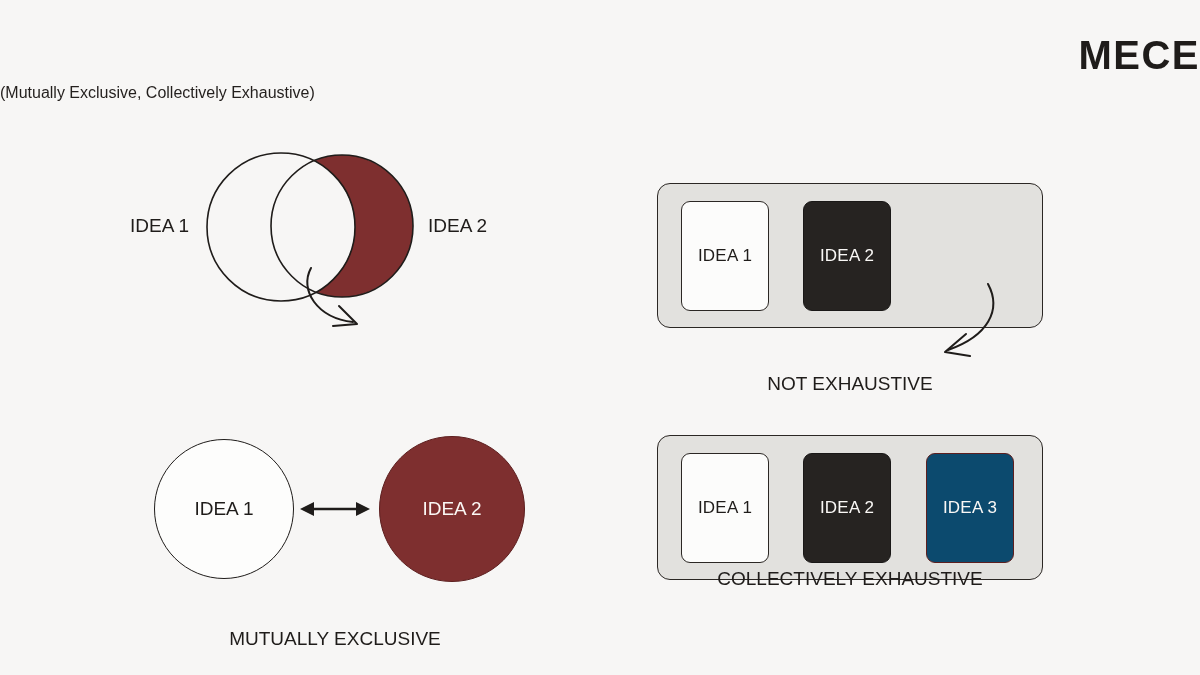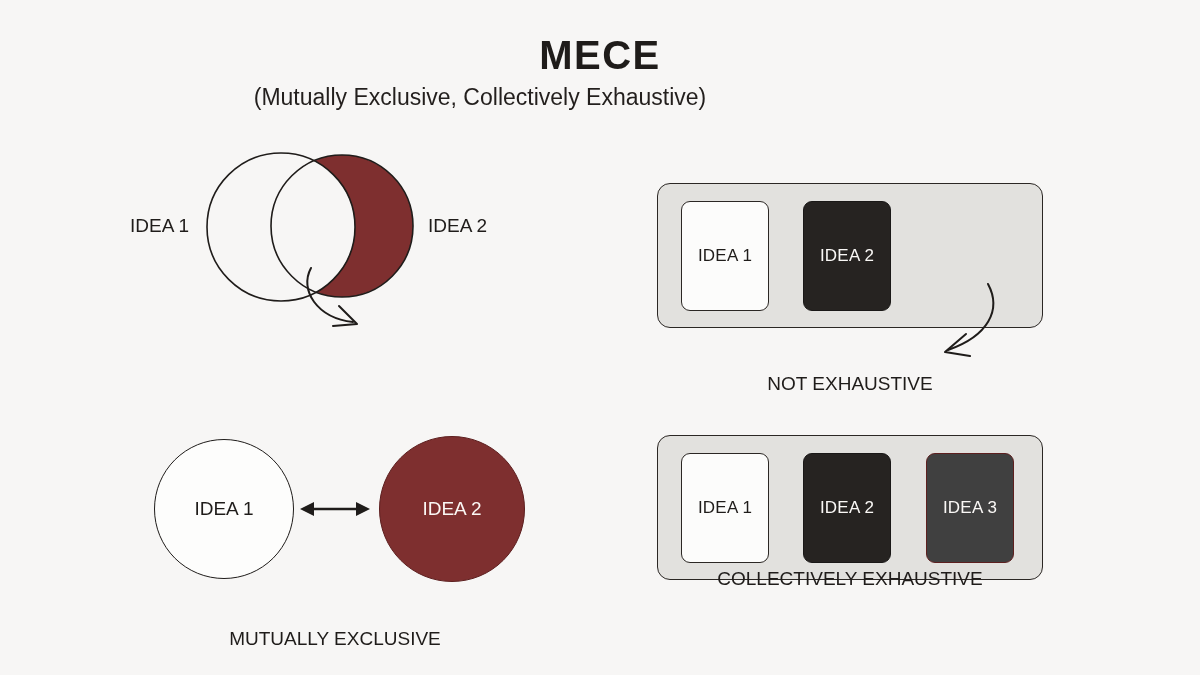--- a/index.html
+++ b/index.html
@@ -19,33 +19,33 @@
     height: 675px;
     background: #F7F6F5;
   }
 
   
   #title {
     position: absolute;
     left: 0;
     top: 33px;
     width: 1200px;
-    text-align: center;
+    text-align: right;
     font-size: 40px;
     font-weight: bold;
     letter-spacing: 1.5px;
     color: #1f1c1a;
   }
   #subtitle {
     position: absolute;
     left: 0;
     top: 84px;
     width: 960px;
-    text-align: center;
-    font-size: 23px;
+    text-align: left;
+    font-size: 16px;
     font-weight: normal;
     color: #231f1d;
   }
 
   
   .abs { position: absolute; }
 
   
   #venn-group { position: absolute; left: 0; top: 0; width: 600px; height: 400px; }
   .venn-label {
@@ -86,21 +86,21 @@
     background: #FCFCFB;
     border: 1.4px solid #2b2724;
     color: #1f1c1a;
   }
   .card-dark {
     background: #262321;
     border: 1.4px solid #1a1817;
     color: #FAF8F6;
   }
   .card-red {
-    background: #404040;
+    background: #0c4a6e;
     border: 1.4px solid #5d1f1f;
     color: #FAF8F6;
     align-items: center;
   }
 
   
   .circle {
     position: absolute;
     border-radius: 50%;
     box-sizing: border-box;

